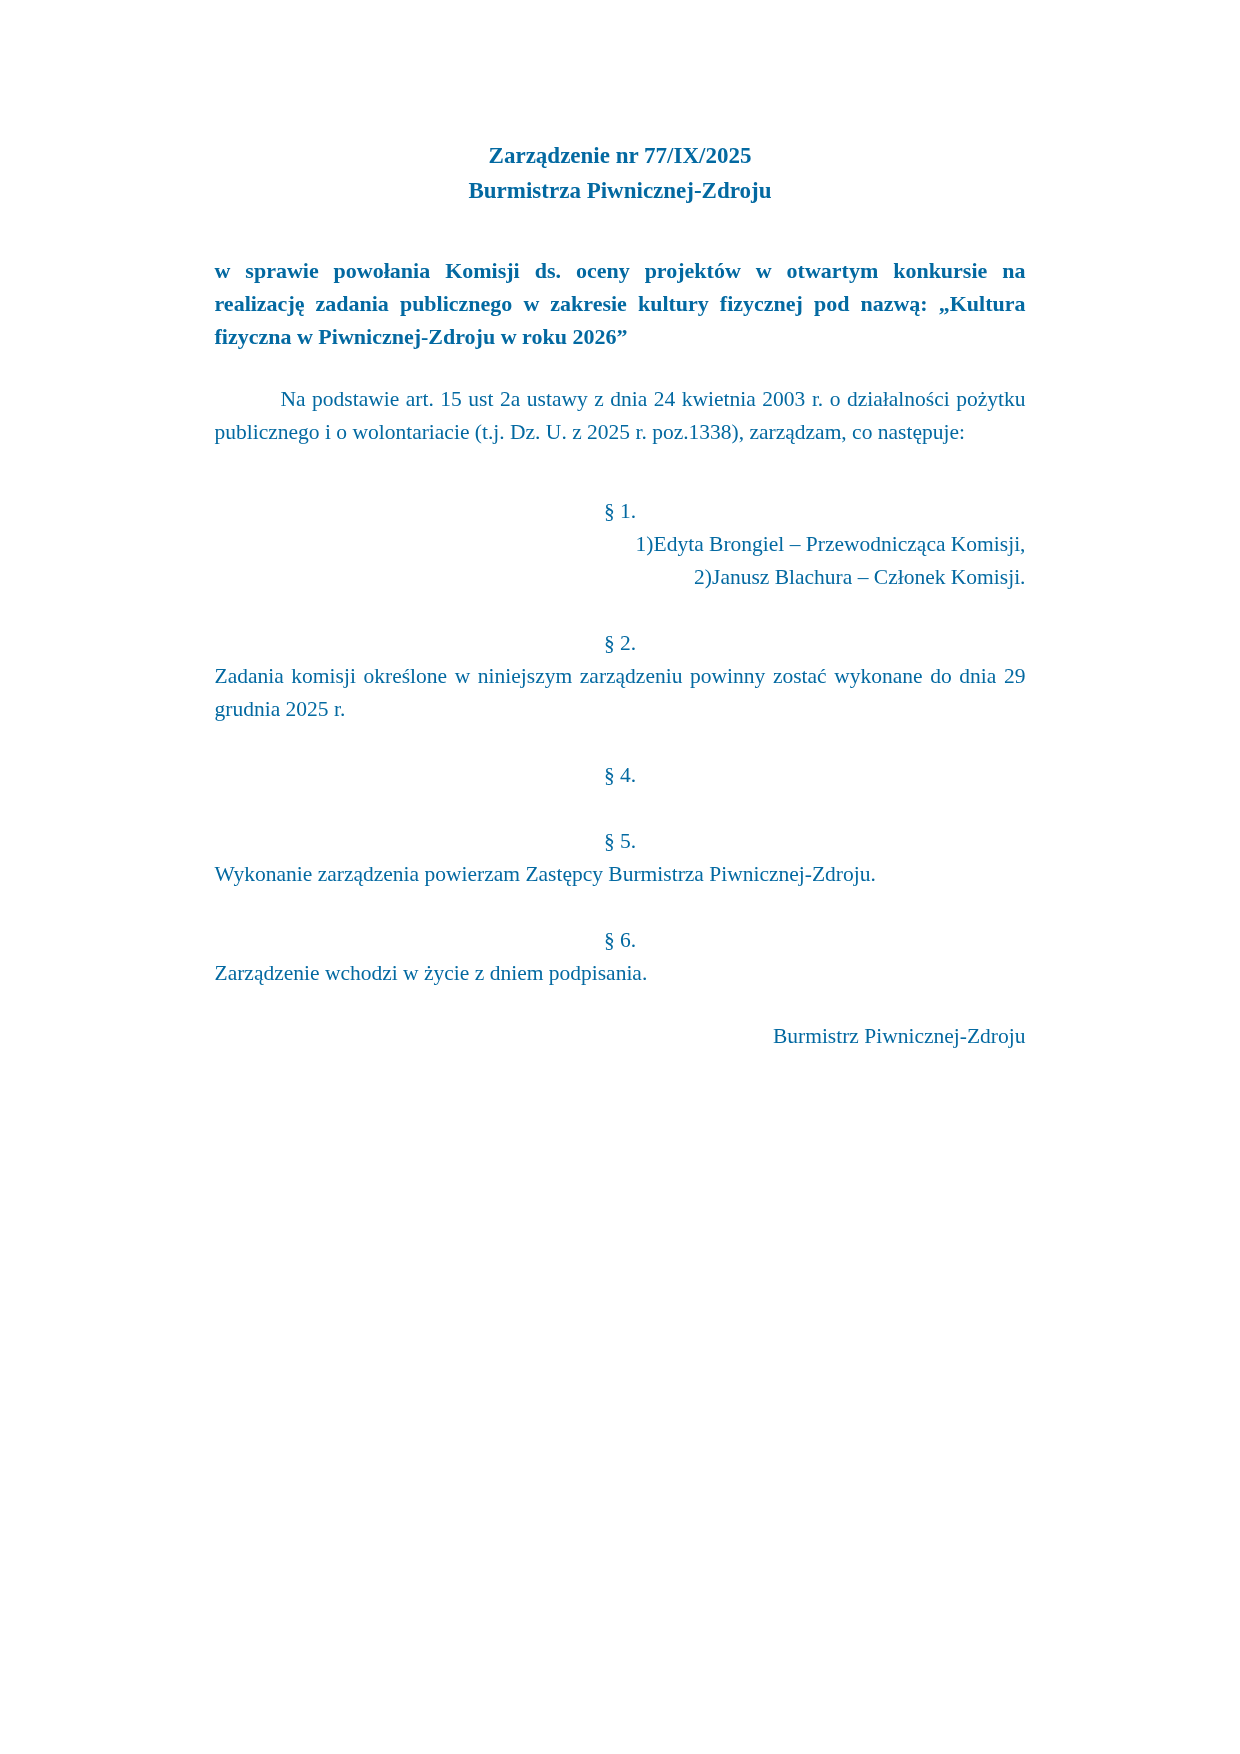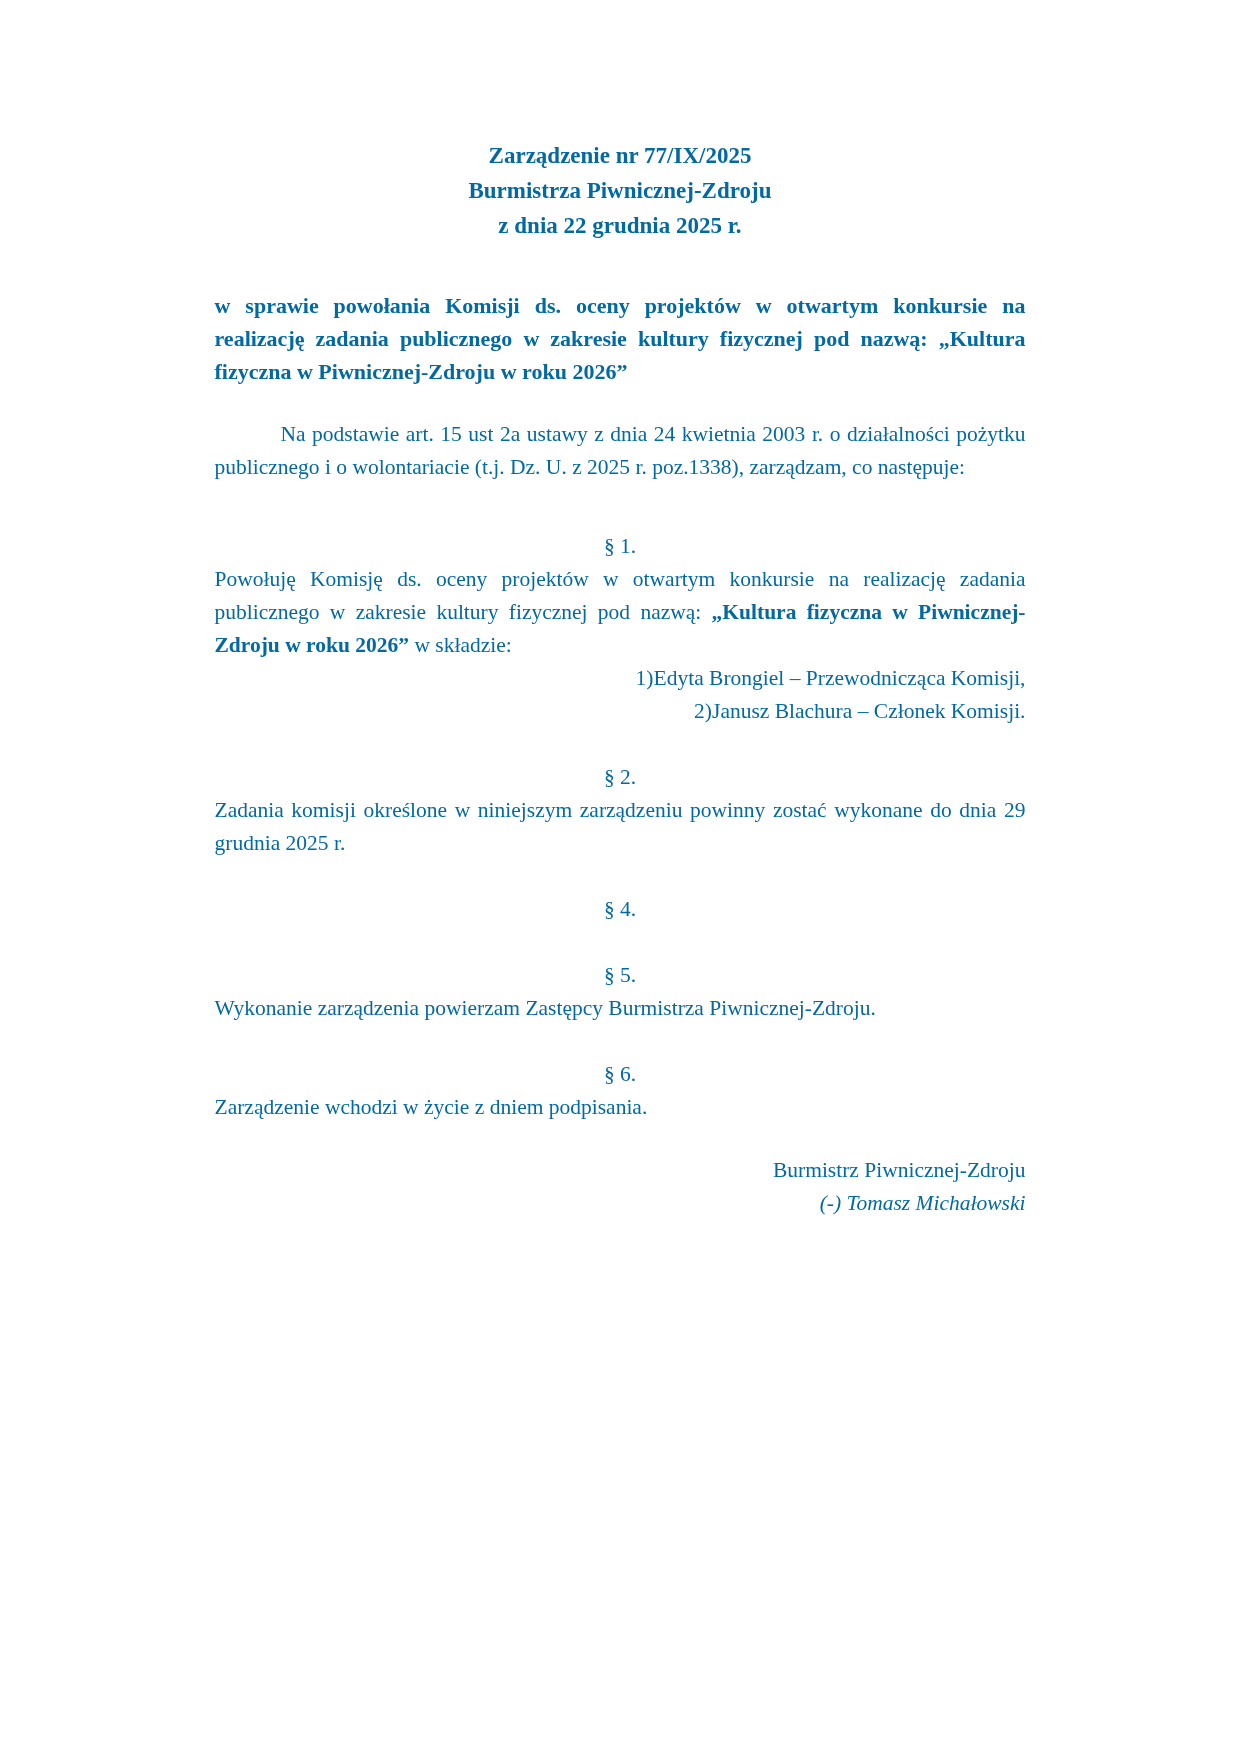--- a/index.html
+++ b/index.html
@@ -70,45 +70,42 @@
 </style>
 </head>
 <body>
 
 <div class="page">
   <div class="content">
 
     <div class="doc-title">
       <div>Zarządzenie nr 77/IX/2025</div>
       <div>Burmistrza Piwnicznej-Zdroju</div>
-      <div>z dnia 22 grudnia 2025 r.</div>
     </div>
 
     <p class="subject">w sprawie powołania Komisji ds. oceny projektów w otwartym konkursie na realizację zadania publicznego w zakresie kultury fizycznej pod nazwą: „Kultura fizyczna w Piwnicznej-Zdroju w roku 2026”</p>
 
     <p class="legal-basis">Na podstawie art. 15 ust 2a ustawy z dnia 24 kwietnia 2003 r. o działalności pożytku publicznego i o wolontariacie (t.j. Dz. U. z 2025 r. poz.1338), zarządzam, co następuje:</p>
 
     <div class="section-heading first">§ 1.</div>
-    <p class="section-body"><span>Powołuję Komisję ds. oceny projektów w otwartym konkursie na realizację zadania publicznego w zakresie kultury fizycznej pod nazwą: </span><span class="bold-inline">„Kultura fizyczna w Piwnicznej-Zdroju w roku 2026”</span><span> w składzie:</span></p>
 
     <div class="members-list">
       <div class="member-row"><span class="member-num">1)</span><span>Edyta Brongiel – Przewodnicząca Komisji,</span></div>
       <div class="member-row"><span class="member-num">2)</span><span>Janusz Blachura – Członek Komisji.</span></div>
     </div>
 
     <div class="section-heading">§ 2.</div>
     <p class="section-body">Zadania komisji określone w niniejszym zarządzeniu powinny zostać wykonane do dnia 29 grudnia 2025 r.</p>
 
     <div class="section-heading">§ 4.</div>
 
     <div class="section-heading">§ 5.</div>
     <p class="section-body">Wykonanie zarządzenia powierzam Zastępcy Burmistrza Piwnicznej-Zdroju.</p>
 
     <div class="section-heading">§ 6.</div>
     <p class="section-body">Zarządzenie wchodzi w życie z dniem podpisania.</p>
 
     <div class="signature-block">
       <div>Burmistrz Piwnicznej-Zdroju</div>
-      <div class="signature-name">(-) Tomasz Michałowski</div>
     </div>
 
   </div>
 </div>
 
 </body></html>

